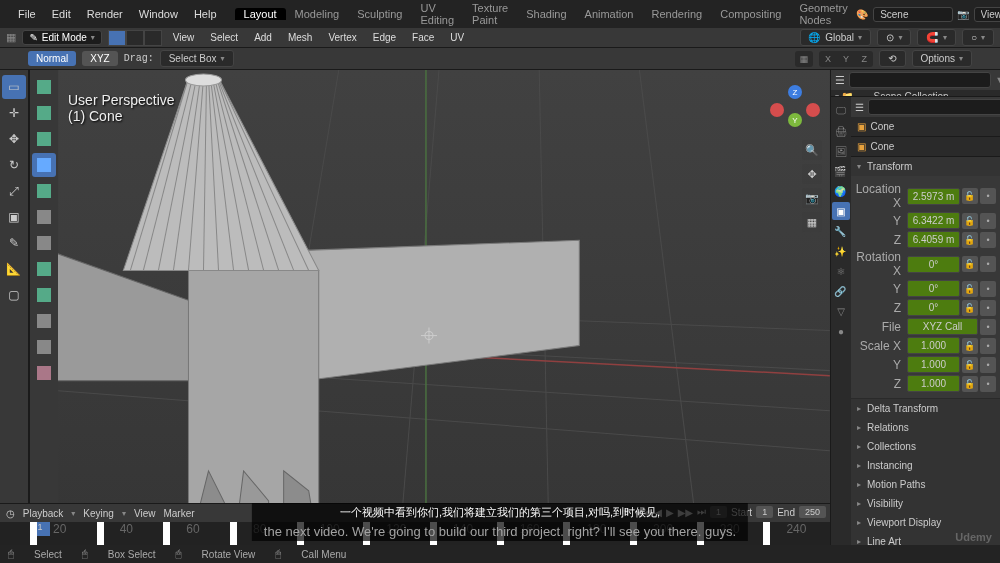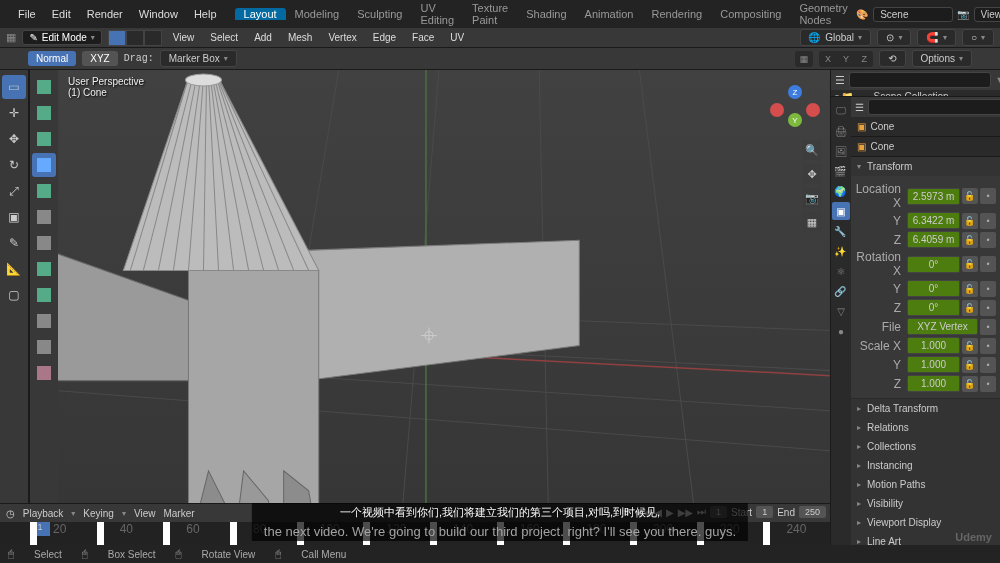--- a/index.html
+++ b/index.html
@@ -2,41 +2,41 @@
 <html><head>
 <meta charset="utf-8">
 <style>
 * { margin:0; padding:0; box-sizing:border-box; font-family:-apple-system,"Segoe UI",sans-serif; -webkit-font-smoothing:antialiased; }
 body { width:1000px; height:563px; background:#1a1a1a; overflow:hidden; position:relative; color:#ccc; font-size:11px; }
 .top-menu { height:28px; background:#232323; display:flex; align-items:center; padding:0 4px; }
 .blender-logo { width:14px; height:14px; background:#f07423; border-radius:3px; margin-right:6px; }
 .menu-item { padding:0 8px; color:#ddd; cursor:pointer; font-size:11px; }
 .workspace-tabs { display:flex; align-items:center; margin-left:10px; flex:1; }
 .workspace-tab { padding:0 9px; color:#999; font-size:11px; }
-.workspace-tab.active { color:#fff; background:#0369a1; border-radius:3px 3px 0 0; }
+.workspace-tab.active { color:#fff; background:#000000; border-radius:3px 3px 0 0; }
 .top-right { display:flex; align-items:center; gap:4px; }
 .scene-input { background:#1c1c1c; color:#ccc; border:1px solid #444; padding:1px 6px; border-radius:3px; font-size:10px; width:80px; }
 .editor-row { height:20px; background:#383838; display:flex; align-items:center; padding:0 6px; gap:6px; border-bottom:1px solid #1a1a1a; }
 .mode-select { background:#1c1c1c; color:#fff; border:1px solid #444; border-radius:3px; padding:1px 6px; font-size:10px; display:flex; align-items:center; gap:4px; }
 .tab-group { display:flex; background:#2a2a2a; border-radius:3px; }
 .sel-btn { width:18px; height:16px; background:#2a2a2a; border:1px solid #444; }
 .sel-btn.active { background:#4772b3; }
 .editor-menu { color:#ddd; font-size:10px; padding:0 5px; }
 .tool-row { height:22px; background:#383838; display:flex; align-items:center; padding:0 28px; gap:6px; border-bottom:1px solid #1a1a1a; }
 .tool-btn { background:#4772b3; color:#fff; border-radius:3px; padding:2px 8px; font-size:10px; }
 .tool-btn.gray { background:#545454; }
 .dropdown { background:#2a2a2a; color:#ccc; border:1px solid #444; border-radius:3px; padding:2px 8px; font-size:10px; display:flex; align-items:center; gap:4px; }
 .main-area { display:flex; height:481px; }
 .left-toolbar { width:28px; background:#383838; display:flex; flex-direction:column; padding-top:4px; }
 .tool-icon { width:24px; height:24px; margin:1px 2px; border-radius:3px; display:flex; align-items:center; justify-content:center; color:#ccc; font-size:12px; }
 .tool-icon.active { background:#4772b3; }
 .left-toolbar2 { width:28px; background:#383838; display:flex; flex-direction:column; padding-top:4px; margin-left:2px; }
 .toolshape { width:14px; height:14px; background:#888; }
 .viewport { flex:1; background:#393939; position:relative; overflow:hidden; }
-.viewport-label { position:absolute; top:6px; left:10px; color:#eee; font-size:10px; text-shadow:1px 1px 2px #000; }
+.viewport-label { position:absolute; top:22px; left:10px; color:#eee; font-size:14px; text-shadow:1px 1px 2px #000; }
 .viewport-gizmo { position:absolute; top:15px; right:10px; width:50px; height:50px; }
 .gizmo-ball { position:absolute; width:14px; height:14px; border-radius:50%; display:flex; align-items:center; justify-content:center; font-size:8px; color:#fff; }
 .viewport-icons { position:absolute; top:70px; right:8px; display:flex; flex-direction:column; gap:4px; }
 .vp-icon { width:20px; height:20px; background:rgba(60,60,60,0.6); border-radius:3px; display:flex; align-items:center; justify-content:center; color:#ccc; font-size:11px; }
 .overlay-btns { display:flex; background:#2a2a2a; border-radius:3px; }
 .ov-btn { width:18px; height:16px; display:flex; align-items:center; justify-content:center; font-size:9px; color:#888; }
 .right-panel { width:170px; background:#383838; display:flex; flex-direction:column; border-left:1px solid #1a1a1a; }
 .outliner { height:170px; background:#2a2a2a; border-bottom:1px solid #1a1a1a; overflow:hidden; }
 .outliner-header { height:20px; background:#383838; display:flex; align-items:center; padding:0 4px; }
 .search-box { flex:1; background:#1c1c1c; border:1px solid #444; border-radius:3px; height:16px; margin:0 4px; padding:0 4px; font-size:10px; color:#888; }
@@ -141,21 +141,21 @@
       <span>○</span>
       <span class="chevron">▾</span>
     </div>
 </div>
 
 <div class="tool-row">
   <div class="tool-btn">Normal</div>
   <div class="tool-btn gray">XYZ</div>
   <span style="font-size:10px;font-family:Liberation Mono, monospace;">Drag:</span>
   <div class="dropdown">
-      <span>Marker Box</span>
+      <span>Select Box</span>
       <span class="chevron">▾</span>
     </div>
   <div style="flex:1;"></div>
   <div class="overlay-btns">
     <span class="ov-btn">▦</span>
   </div>
   <div class="overlay-btns">
     <span class="ov-btn">X</span>
     <span class="ov-btn">Y</span>
     <span class="ov-btn">Z</span>
@@ -381,21 +381,21 @@
                 <div class="prop-icon-btn">•</div>
               </div>
             <div class="prop-row">
                 <span class="prop-label">Z</span>
                 <div class="prop-val">0°</div>
                 <div class="prop-icon-btn">🔓</div>
                 <div class="prop-icon-btn">•</div>
               </div>
             <div class="prop-row">
                 <span class="prop-label">File</span>
-                <div class="prop-val">XYZ Vertex</div>
+                <div class="prop-val">XYZ Call</div>
                 <div class="prop-icon-btn">•</div>
               </div>
             <div class="prop-row">
                 <span class="prop-label">Scale X</span>
                 <div class="prop-val">1.000</div>
                 <div class="prop-icon-btn">🔓</div>
                 <div class="prop-icon-btn">•</div>
               </div>
             <div class="prop-row">
                 <span class="prop-label">Y</span>

